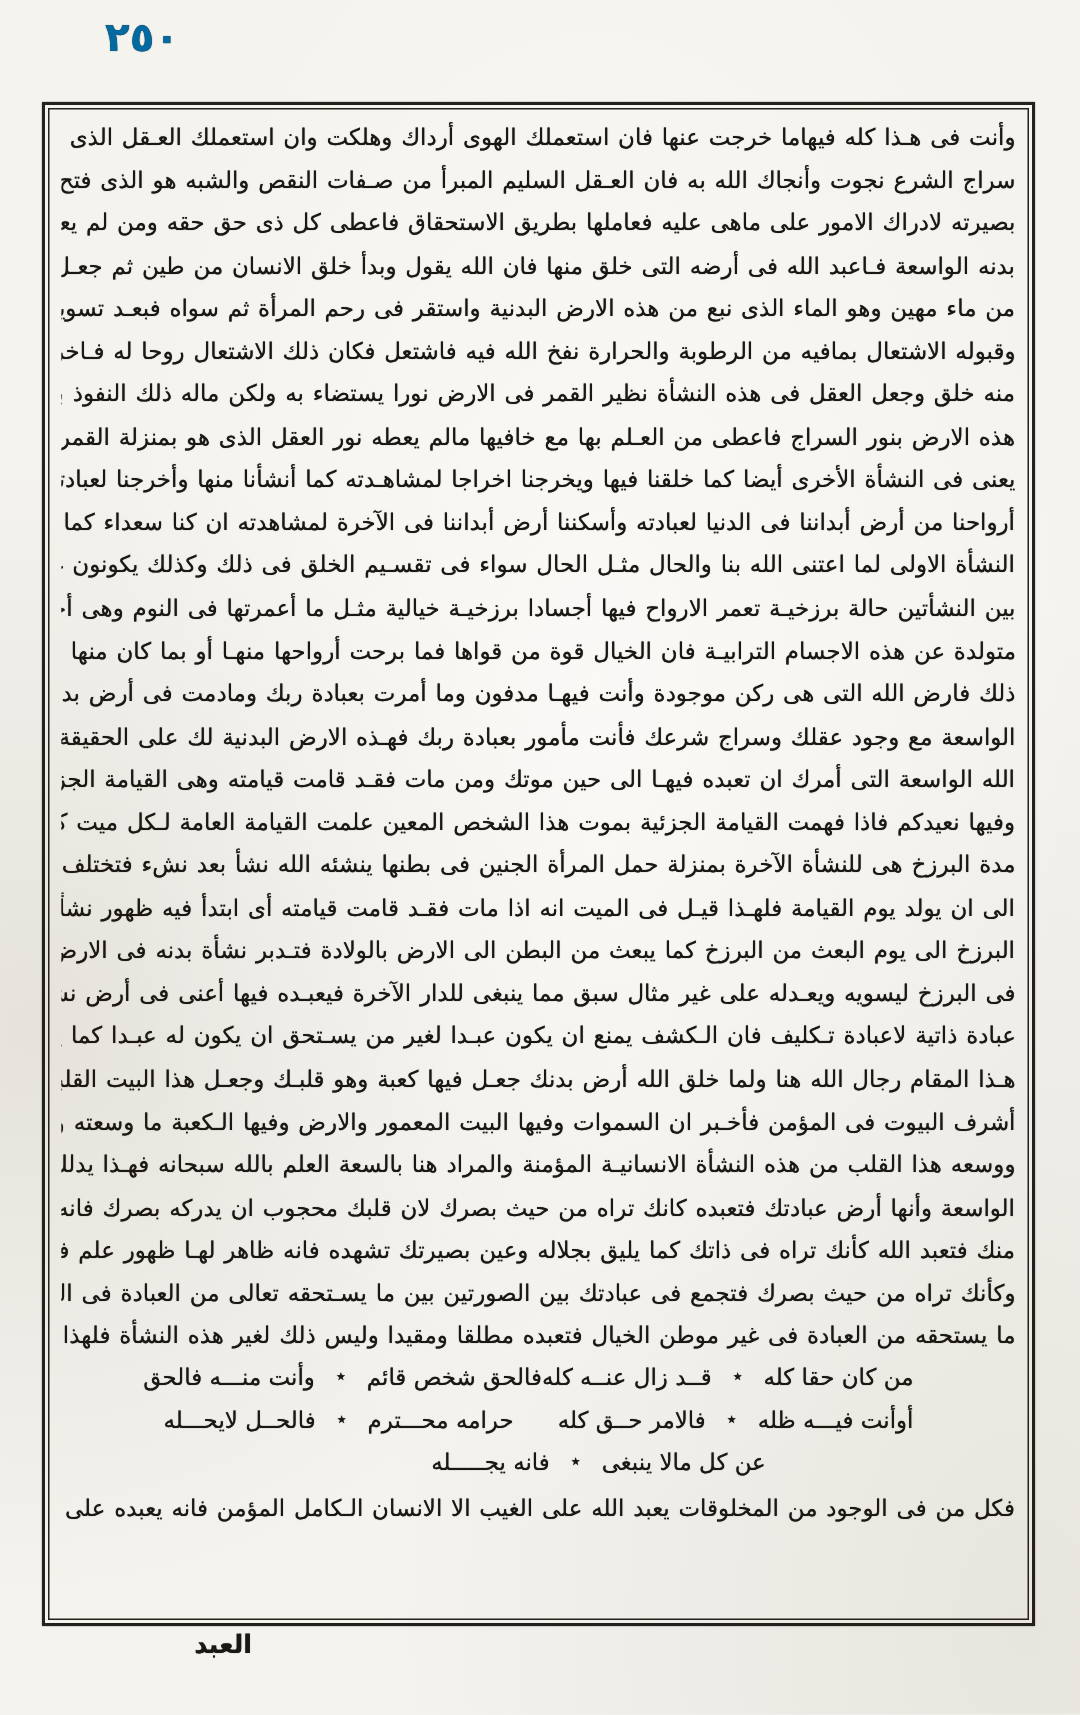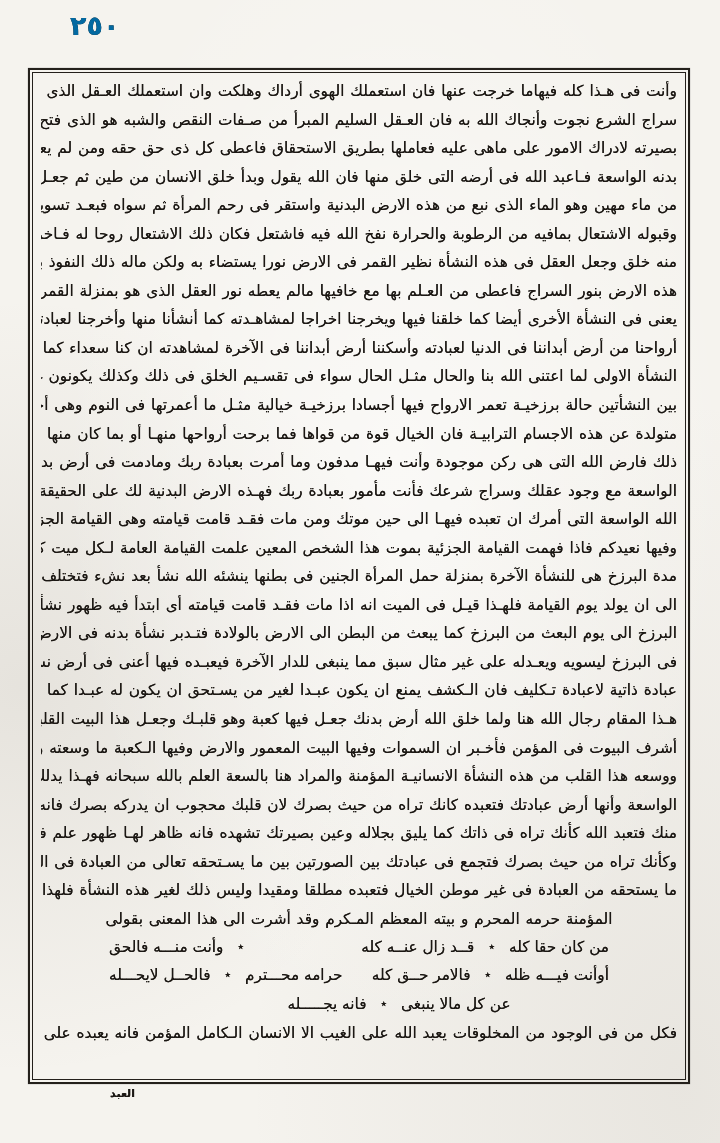--- a/index.html
+++ b/index.html
@@ -57,22 +57,22 @@
     font-size:15.3px;
     display:flex; align-items:center; justify-content:space-between;
     padding:0 68px;
     text-shadow:0 0 .5px rgba(20,16,12,.85);
     white-space:nowrap; overflow:hidden;
   }
   .poem-line .pair{display:flex; gap:10px; align-items:baseline;}
   .poem-line .star{font-size:12px; padding:0 4px; position:relative; top:-2px;}
   .poem-line.single{justify-content:center; transform:translateX(40px);}
   .catchword{
-    position:absolute; top:1087px; right:585px;
-    font-size:11px; font-weight:bold;
+    position:absolute; top:1087px; right:552px;
+    font-size:17px; font-weight:bold;
     text-shadow:0 0 .5px rgba(20,16,12,.9);
   }
 </style>
 </head>
 <body>
 
 <div class="page-number">٢٥٠</div>
 
 <div class="frame-outer">
   <div class="frame-inner">
@@ -99,29 +99,29 @@
     <div class="bline">البرزخ الى يوم البعث من البرزخ كما يبعث من البطن الى الارض بالولادة فتـدبر نشأة بدنه فى الارض زمان كونه</div>
     <div class="bline">فى البرزخ ليسويه ويعـدله على غير مثال سبق مما ينبغى للدار الآخرة فيعبـده فيها أعنى فى أرض نشأته الاخراوية</div>
     <div class="bline">عبادة ذاتية لاعبادة تـكليف فان الـكشف يمنع ان يكون عبـدا لغير من يسـتحق ان يكون له عبـدا كما ينـال</div>
     <div class="bline">هـذا المقام رجال الله هنا ولما خلق الله أرض بدنك جعـل فيها كعبة وهو قلبـك وجعـل هذا البيت القلبى</div>
     <div class="bline">أشرف البيوت فى المؤمن فأخـبر ان السموات وفيها البيت المعمور والارض وفيها الـكعبة ما وسعته وضاقت عنـه</div>
     <div class="bline">ووسعه هذا القلب من هذه النشأة الانسانيـة المؤمنة والمراد هنا بالسعة العلم بالله سبحانه فهـذا يدلك على انها الارض</div>
     <div class="bline">الواسعة وأنها أرض عبادتك فتعبده كانك تراه من حيث بصرك لان قلبك محجوب ان يدركه بصرك فانه فى الباطن</div>
     <div class="bline">منك فتعبد الله كأنك تراه فى ذاتك كما يليق بجلاله وعين بصيرتك تشهده فانه ظاهر لهـا ظهور علم فتراه بعين بصيرتك</div>
     <div class="bline">وكأنك تراه من حيث بصرك فتجمع فى عبادتك بين الصورتين بين ما يسـتحقه تعالى من العبادة فى الخيال و بين</div>
     <div class="bline">ما يستحقه من العبادة فى غير موطن الخيال فتعبده مطلقا ومقيدا وليس ذلك لغير هذه النشأة فلهذا جعل هذه النشأة</div>
-    <div class="bline center">المؤمنة حرمه المحرم و بيته المعظم المـكرم وقد أشرت الى هذا المعنى بقولى</div>
 
     <div class="poem-line">
       <span class="pair">
         <span>من كان حقا كله</span>
         <span class="star">٭</span>
         <span>قــد زال عنــه كله</span>
       </span>
       <span class="pair">
+        <span>فالحق شخص قائم</span>
         <span class="star">٭</span>
         <span>وأنت منـــه فالحق</span>
       </span>
     </div>
 
     <div class="poem-line">
       <span class="pair">
         <span>أوأنت فيـــه ظله</span>
         <span class="star">٭</span>
         <span>فالامر حــق كله</span>

